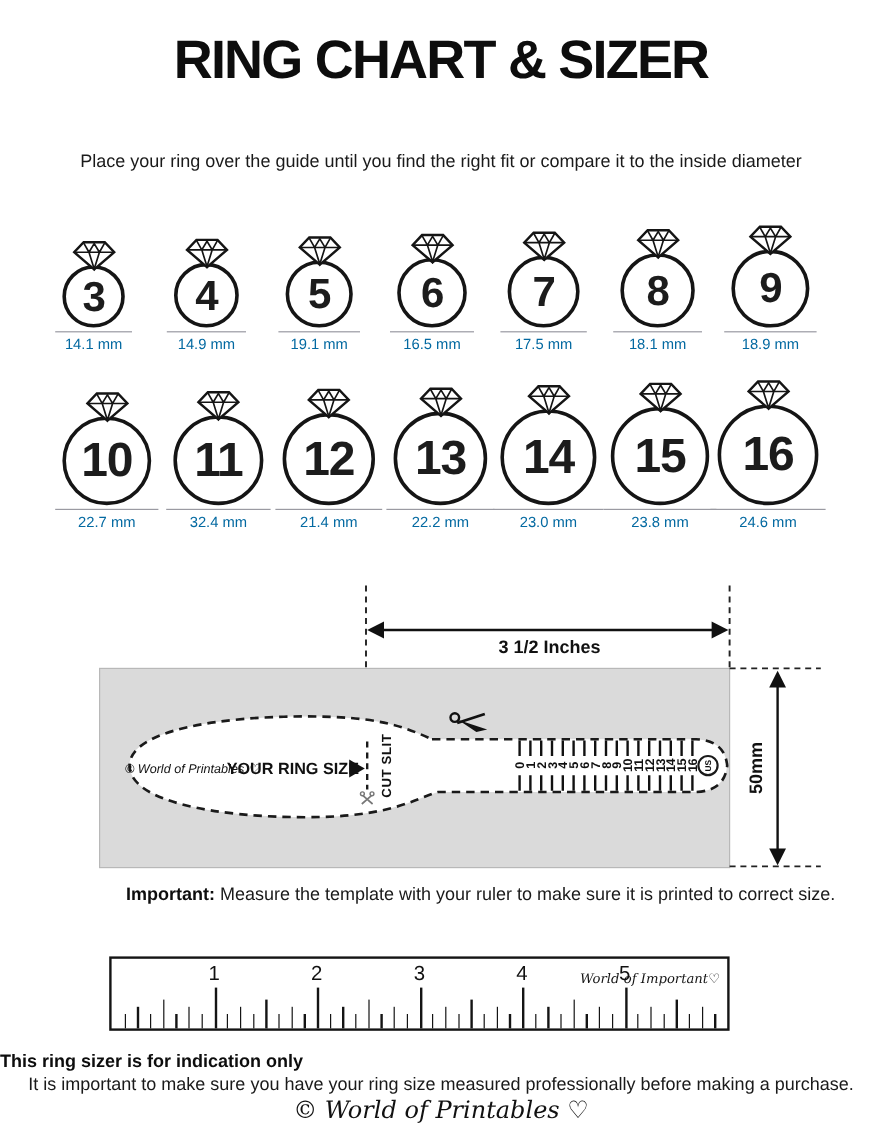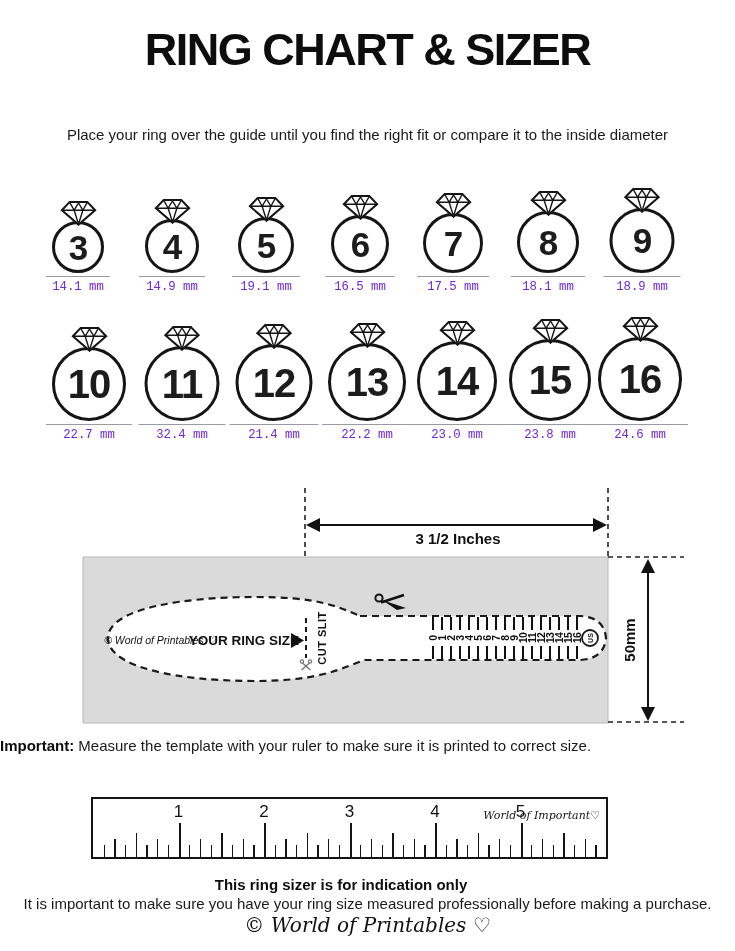--- a/index.html
+++ b/index.html
@@ -15,43 +15,43 @@
            font-size:15px;color:#1a1a1a;}
 
   
   .ring{position:absolute;display:flex;flex-direction:column;align-items:center;
         transform:translateX(-50%);}
   .dia{display:block;margin-bottom:-5px;position:relative;z-index:2;}
   .band{box-sizing:border-box;border:3.5px solid #151515;border-radius:50%;
         display:flex;align-items:center;justify-content:center;background:#fff;}
   .num{font-weight:700;color:#1c1c1c;letter-spacing:-1px;line-height:1;}
   .rline{height:1px;background:#9a9aa2;margin-top:3px;}
-  .rmm{font-size:12.3px;color:#6d28d9;margin-top:3px;line-height:15px;font-family:Liberation Mono, monospace;}
+  .rmm{font-size:12.3px;color:#0369a1;margin-top:3px;line-height:15px;}
 
   
   .sizer-svg{position:absolute;left:60px;top:480px;}
   .sizer-svg text{font-family:"Liberation Sans",sans-serif;fill:#111;}
   .script-t{font-family:"DejaVu Serif","DejaVu Sans",serif;font-style:italic;}
 
   
-  .important{position:absolute;top:737px;left:0;width:696px;text-align:left;
+  .important{position:absolute;top:737px;left:0;width:696px;text-align:right;
              font-size:15px;color:#1a1a1a;}
   .important b{color:#0d0d0d;}
 
   
   .ruler{position:absolute;left:91px;top:797px;width:517px;height:62px;
          box-sizing:border-box;border:2px solid #141414;background:#fff;}
   .rtick{position:absolute;bottom:0;background:#141414;}
   .rnum{position:absolute;top:4px;transform:translateX(-50%);
         font-size:17px;color:#111;line-height:1;}
   .rbrand{position:absolute;right:6px;top:10px;font-size:11px;color:#151515;
           font-family:"DejaVu Serif","DejaVu Sans",serif;font-style:italic;}
 
   
-  .foot-bold{position:absolute;top:876px;left:0;width:682px;text-align:center;
+  .foot-bold{position:absolute;top:876px;left:0;width:682px;
              font-size:15px;font-weight:700;color:#0d0d0d;}
   .foot-reg{position:absolute;top:895px;left:0;width:735px;text-align:center;
             font-size:15px;color:#1a1a1a;}
   .foot-brand{position:absolute;top:913px;left:0;width:735px;text-align:center;
               font-size:20px;color:#111;
               font-family:"DejaVu Serif","DejaVu Sans",serif;font-style:italic;}
 </style>
 </head>
 <body>
 

